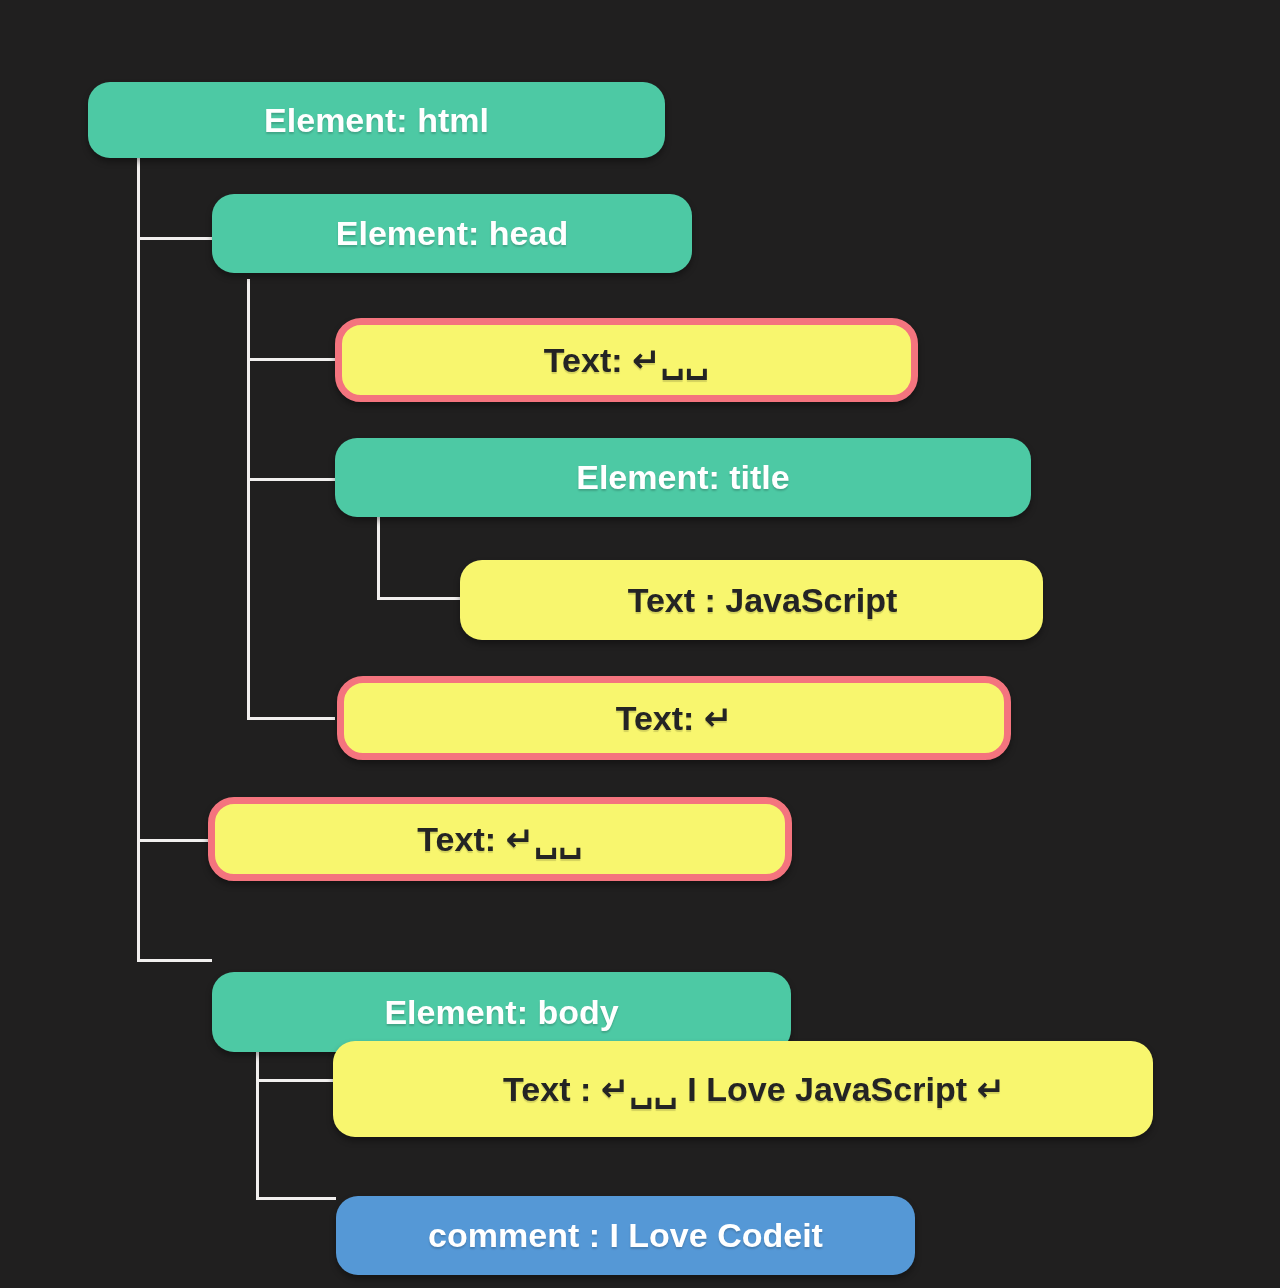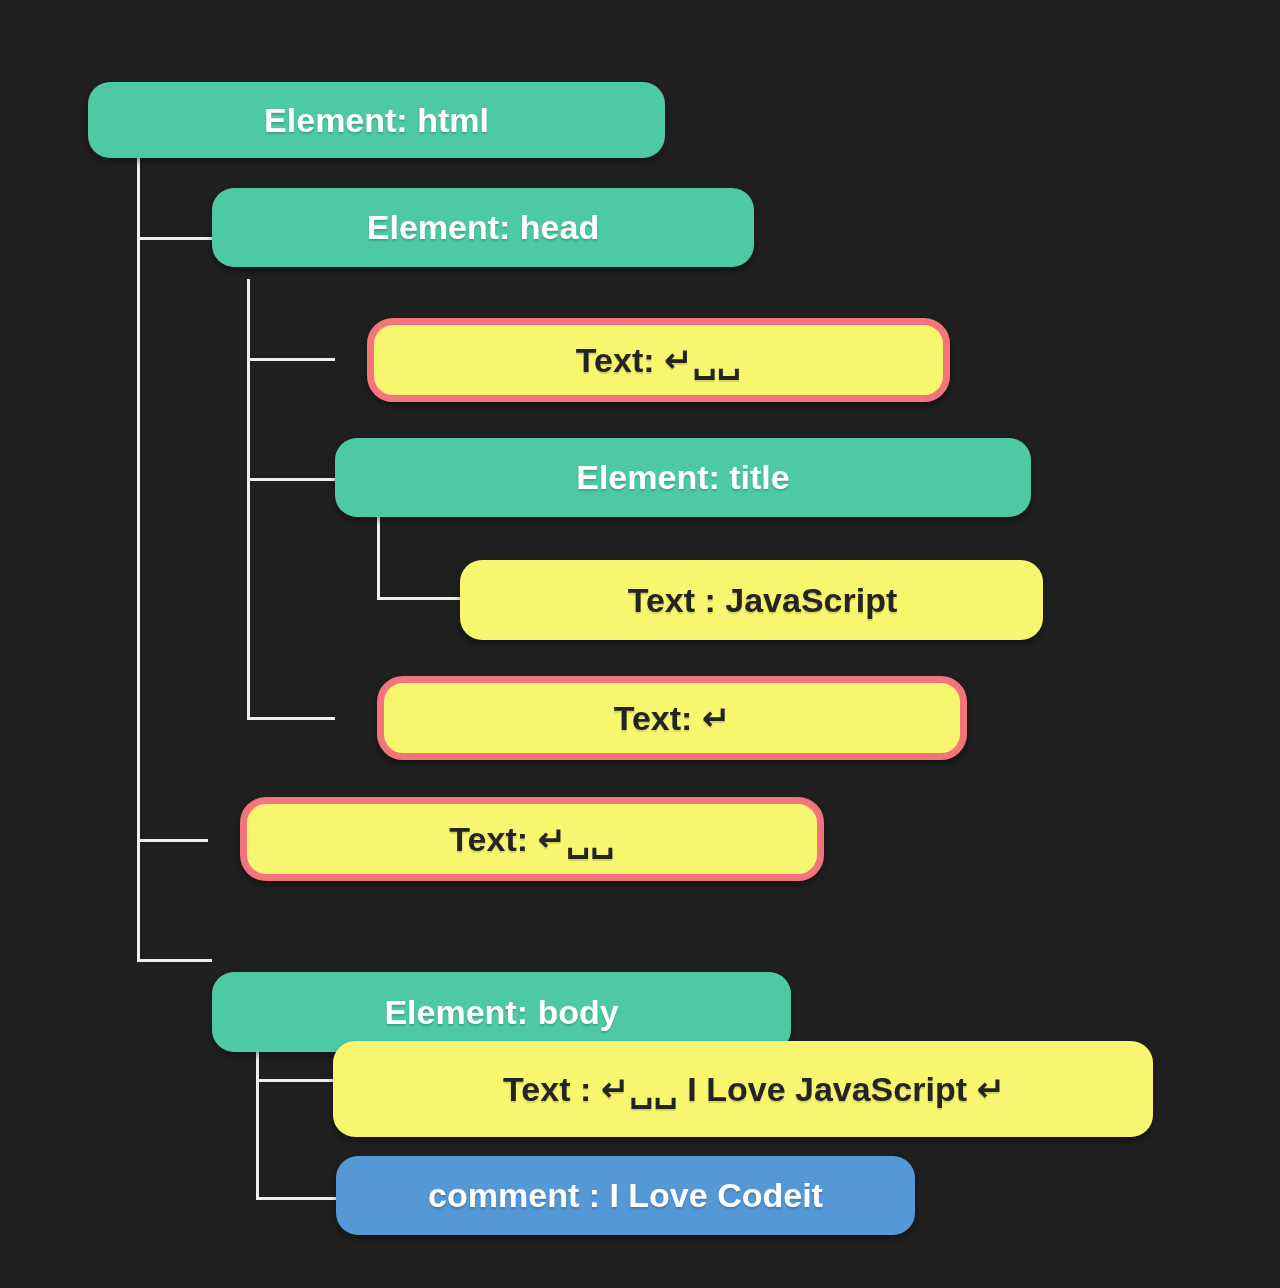--- a/index.html
+++ b/index.html
@@ -25,22 +25,22 @@
     display:flex;align-items:center;justify-content:center;
     border-radius:22px;
     font-weight:bold;font-size:34px;
     box-sizing:border-box;
     box-shadow:0 4px 6px rgba(0,0,0,0.35);
     white-space:nowrap;
     text-align:center;
   }
   .element{background:var(--teal);color:#ffffff;text-shadow:0 2px 2px rgba(0,0,0,0.18);}
   .textnode{background:var(--yellow);color:var(--dark);text-shadow:0 2px 1px rgba(0,0,0,0.15);padding-left:22px;}
-  .ws{background:var(--yellow);color:var(--dark);border:7px solid var(--pink);border-radius:26px;text-shadow:0 2px 1px rgba(0,0,0,0.15);margin-left:32px;}
-  .comment{background:var(--blue);color:#ffffff;text-shadow:0 2px 2px rgba(0,0,0,0.18);}
+  .ws{background:var(--yellow);color:var(--dark);border:7px solid var(--pink);border-radius:26px;text-shadow:0 2px 1px rgba(0,0,0,0.15);}
+  .comment{background:var(--blue);color:#ffffff;text-shadow:0 2px 2px rgba(0,0,0,0.18);margin-top:40px;}
 </style>
 </head>
 <body>
 
 <div class="canvas">
 
   <div class="line" style="left:137px;top:158px;width:3px;height:804px"></div>
   <div class="line" style="left:137px;top:237px;width:75px;height:3px"></div>
   <div class="line" style="left:137px;top:839px;width:71px;height:3px"></div>
   <div class="line" style="left:137px;top:959px;width:75px;height:3px"></div>
@@ -54,37 +54,37 @@
   <div class="line" style="left:377px;top:597px;width:83px;height:3px"></div>
 
   <div class="line" style="left:256px;top:998px;width:3px;height:202px"></div>
   <div class="line" style="left:256px;top:1079px;width:77px;height:3px"></div>
   <div class="line" style="left:256px;top:1197px;width:80px;height:3px"></div>
 
   <div class="node element" style="left:88px;top:82px;width:577px;height:76px">
     <span>Element: html</span>
   </div>
 
-  <div class="node element" style="left:212px;top:188px;width:542px;height:79px">
+  <div class="node element" style="left:212px;top:194px;width:480px;height:79px">
     <span>Element: head</span>
   </div>
 
   <div class="node ws" style="left:335px;top:318px;width:583px;height:84px">
     <span>Text: ↵␣␣</span>
   </div>
 
   <div class="node element" style="left:335px;top:438px;width:696px;height:79px">
     <span>Element: title</span>
   </div>
 
   <div class="node textnode" style="left:460px;top:560px;width:583px;height:80px">
     <span>Text : JavaScript</span>
   </div>
 
-  <div class="node ws" style="left:345px;top:676px;width:590px;height:84px">
+  <div class="node ws" style="left:337px;top:676px;width:674px;height:84px">
     <span>Text: ↵</span>
   </div>
 
   <div class="node ws" style="left:208px;top:797px;width:584px;height:84px">
     <span>Text: ↵␣␣</span>
   </div>
 
   <div class="node element" style="left:212px;top:972px;width:579px;height:80px">
     <span>Element: body</span>
   </div>

